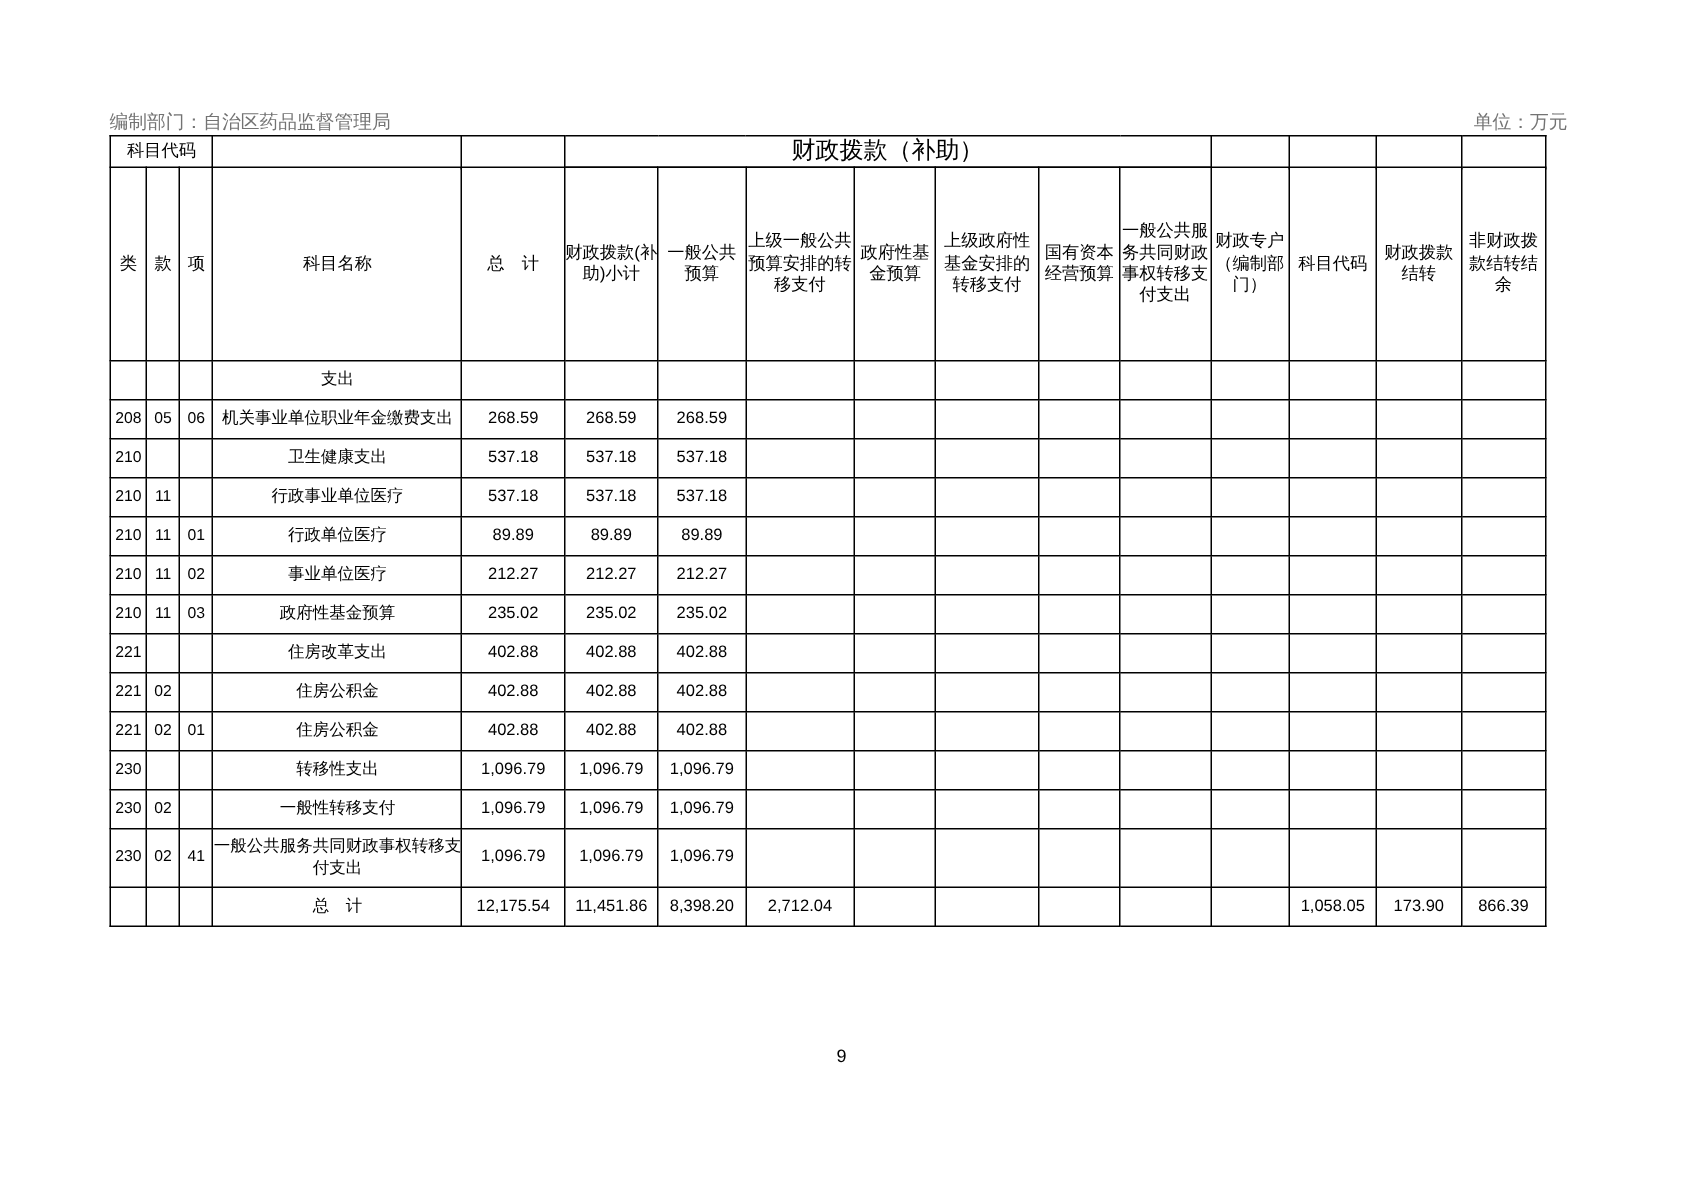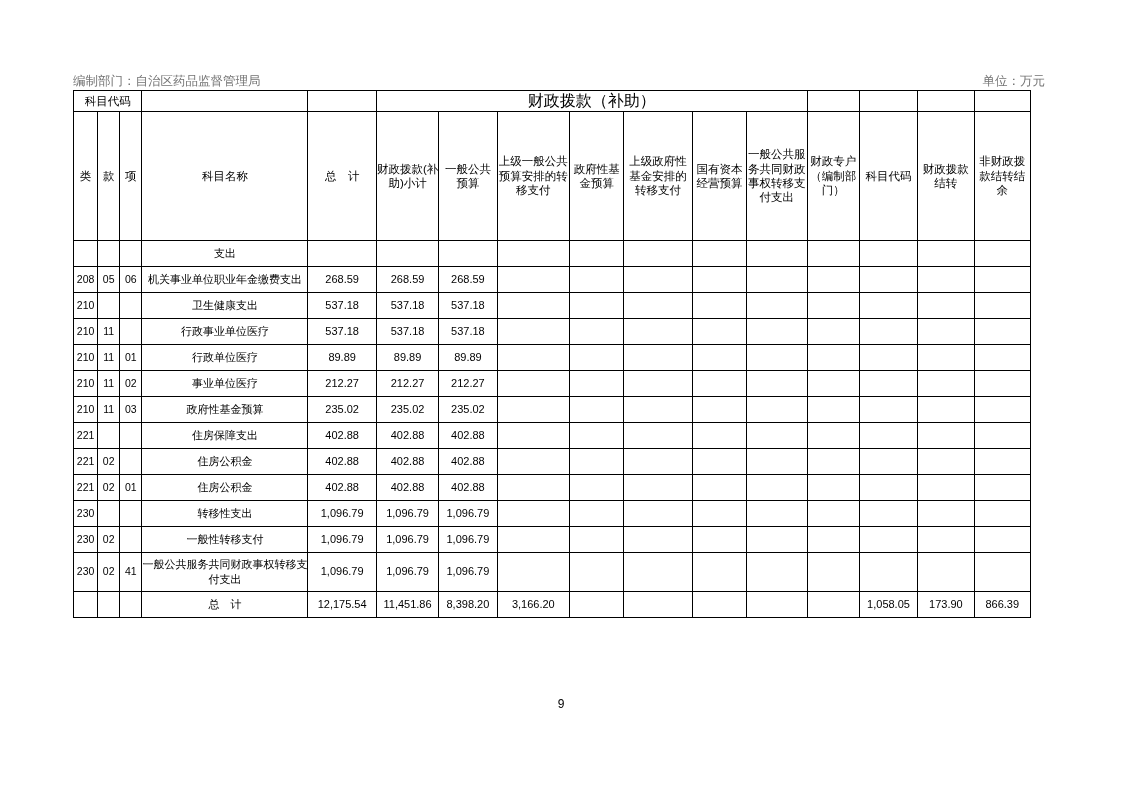--- a/index.html
+++ b/index.html
@@ -296,21 +296,21 @@
           <td class="c-num"></td>
           <td class="c-num"></td>
           <td class="c-num"></td>
           <td class="c-num"></td>
           <td class="c-num"></td>
         </tr>
         <tr>
           <td class="c-code">221</td>
           <td class="c-code"></td>
           <td class="c-code"></td>
-          <td class="c-name indent1 bold">住房保障支出</td>
+          <td class="c-name indent1 bold">住房改革支出</td>
           <td class="c-num bold">402.88</td>
           <td class="c-num bold">402.88</td>
           <td class="c-num bold">402.88</td>
           <td class="c-num bold"></td>
           <td class="c-num bold"></td>
           <td class="c-num bold"></td>
           <td class="c-num bold"></td>
           <td class="c-num bold"></td>
           <td class="c-num bold"></td>
           <td class="c-num bold"></td>
@@ -408,21 +408,21 @@
           <td class="c-num"></td>
         </tr>
         <tr>
           <td class="c-code"></td>
           <td class="c-code"></td>
           <td class="c-code"></td>
           <td class="c-total">总　计</td>
           <td class="c-num bold">12,175.54</td>
           <td class="c-num bold">11,451.86</td>
           <td class="c-num bold">8,398.20</td>
-          <td class="c-num bold">3,166.20</td>
+          <td class="c-num bold">2,712.04</td>
           <td class="c-num bold"></td>
           <td class="c-num bold"></td>
           <td class="c-num bold"></td>
           <td class="c-num bold"></td>
           <td class="c-num bold"></td>
           <td class="c-num bold">1,058.05</td>
           <td class="c-num bold">173.90</td>
           <td class="c-num bold">866.39</td>
         </tr>
       </tbody>

